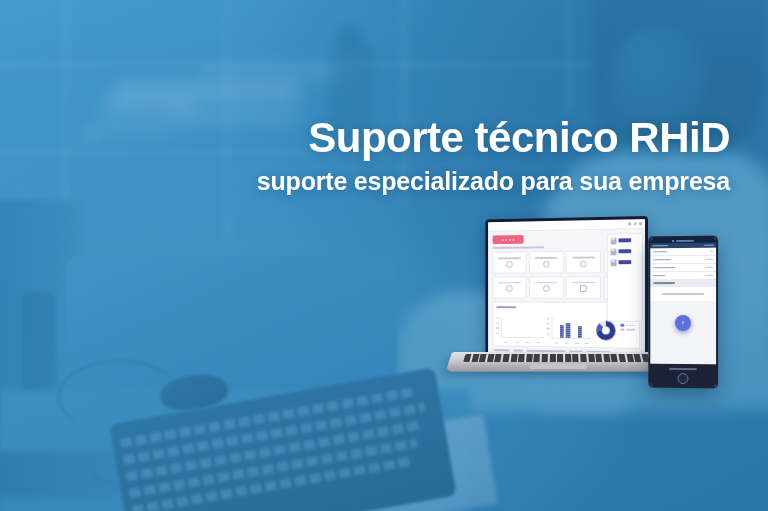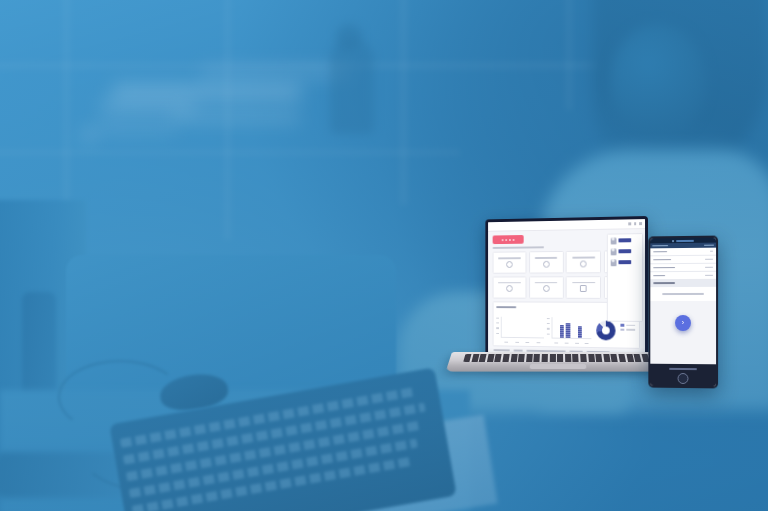--- a/index.html
+++ b/index.html
@@ -312,20 +312,24 @@
       <i class="kbd-row" style="top:16px;width:300px;"></i>
       <i class="kbd-row" style="top:33px;width:306px;"></i>
       <i class="kbd-row" style="top:50px;width:300px;"></i>
       <i class="kbd-row" style="top:67px;width:292px;"></i>
       <i class="kbd-row" style="top:84px;width:284px;"></i>
     </div>
 
     <div class="tint"></div>
   </div>
 
+  <div class="headline">
+    <h1>Suporte técnico RHiD</h1>
+    <h2>suporte especializado para sua empresa</h2>
+  </div>
 
   <div class="laptop">
     <div class="laptop-lid">
       <div class="screen">
         <div class="dash">
 
           <div class="dash-topbar">
             <div class="dash-topicons">
               <i></i>
               <i></i>

